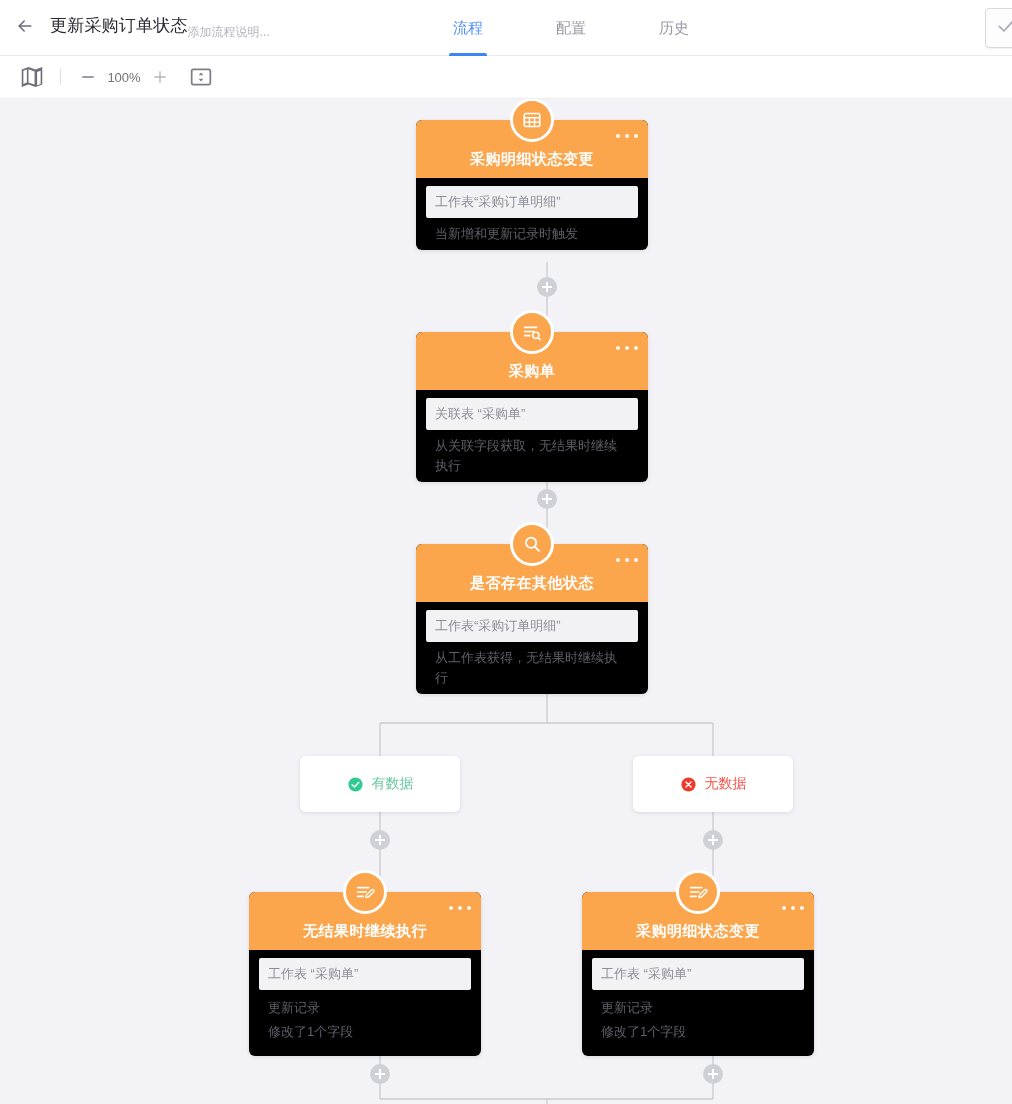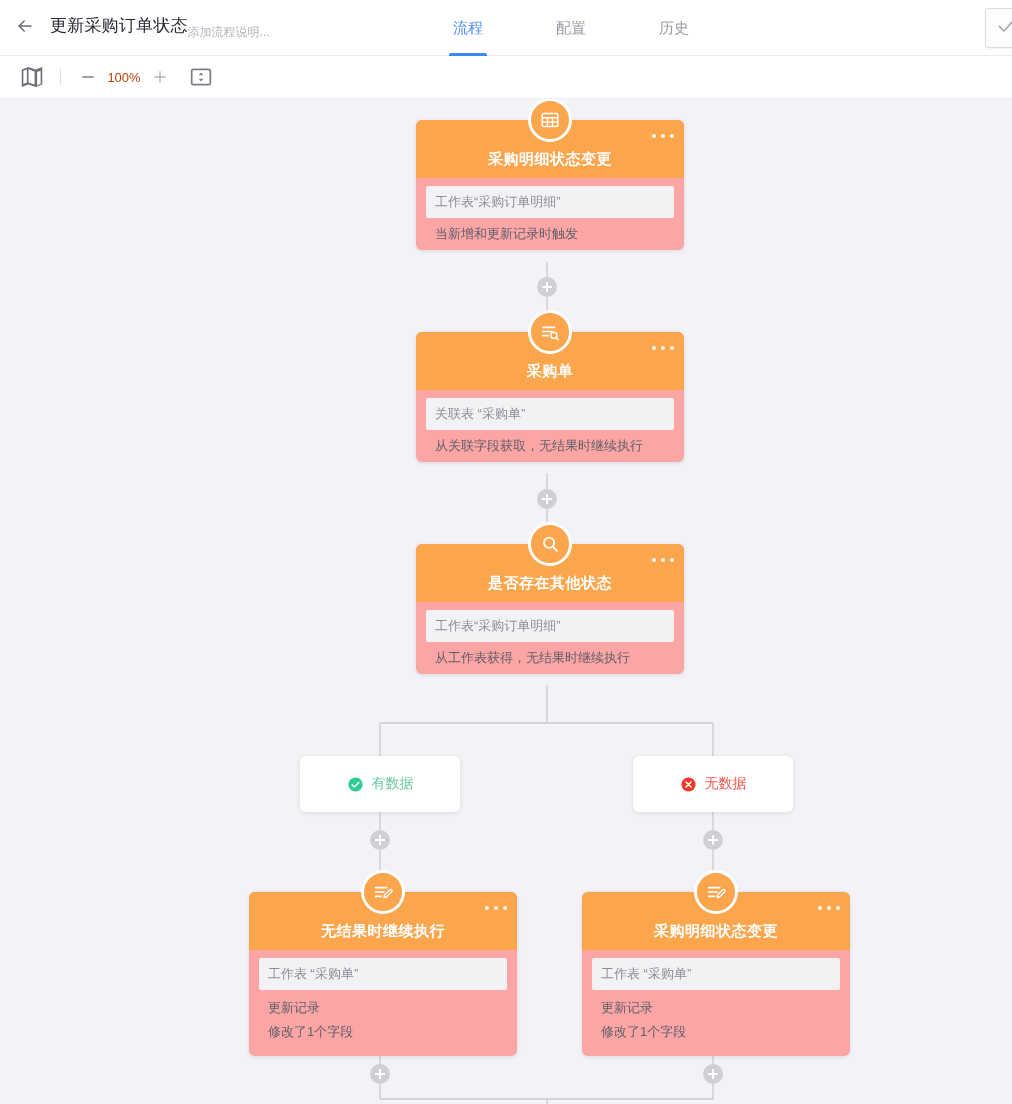--- a/index.html
+++ b/index.html
@@ -60,35 +60,35 @@
   .tb-item {
     display: flex; align-items: center; justify-content: center;
     cursor: pointer; color: #8a8a96;
   }
   .tb-map { width: 28px; height: 28px; margin-left: 18px; }
   .tb-divider {
     width: 1px; height: 16px; background: #dcdce2; margin: 0 14px;
   }
   .tb-minus, .tb-plus { width: 26px; height: 26px; font-size: 20px; line-height: 1; }
   .tb-zoomval {
-    font-size: 13px; color: #c2410c; width: 46px; text-align: center;
+    font-size: 13px; color: #737373; width: 46px; text-align: center;
     user-select: none;
   }
   .tb-fit { width: 28px; height: 28px; margin-left: 14px; }
 
   
   .canvas {
     position: absolute; left: 0; top: 99px; width: 1012px; height: 1005px;
     background: #f3f3f7; overflow: hidden;
   }
   .edges { position: absolute; left: 0; top: 0; width: 1012px; height: 1005px; }
 
   
   .node {
-    position: absolute; width: 268px; background: #fca5a5;
+    position: absolute; width: 232px; background: #000000;
     border-radius: 6px; box-shadow: 0 1px 4px rgba(40,40,70,.14);
     overflow: visible;
   }
   .node-head {
     position: relative; height: 58px; background: #fba54c;
     border-radius: 6px 6px 0 0;
     display: flex; align-items: flex-end; justify-content: center;
     padding-bottom: 9px;
   }
   .node-title {

